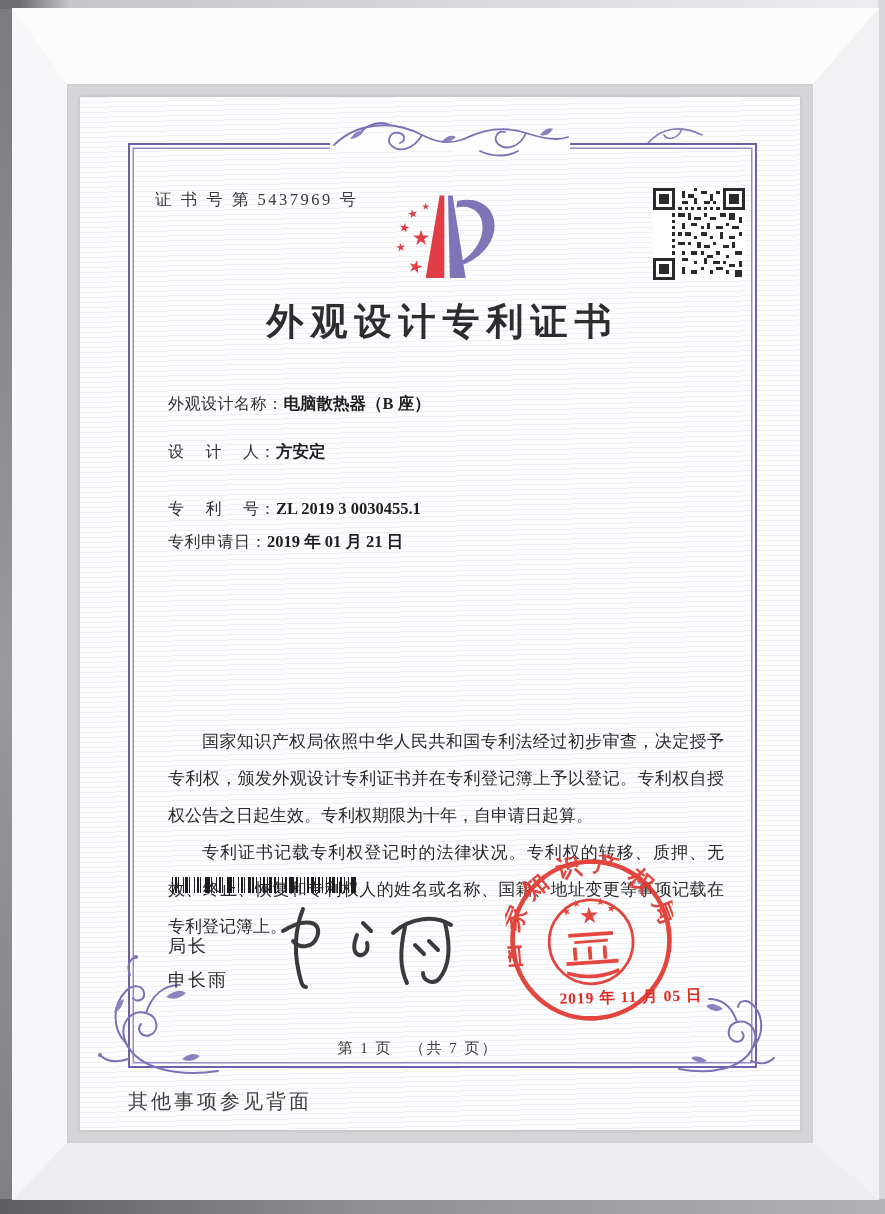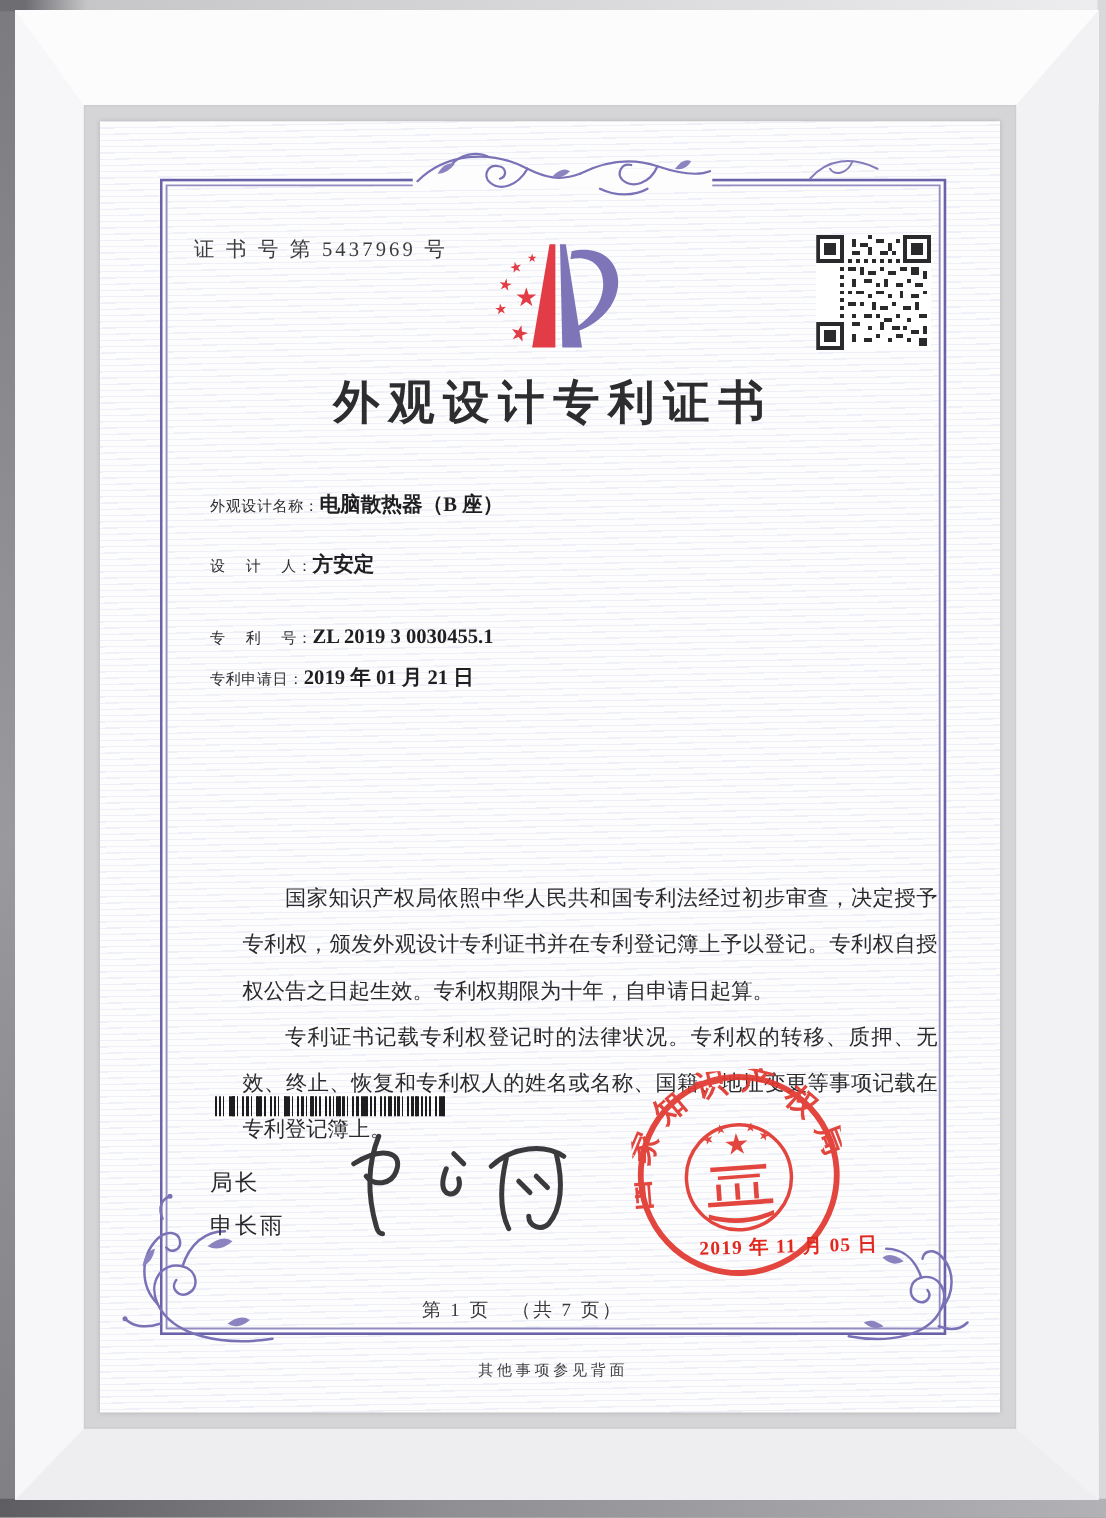--- a/index.html
+++ b/index.html
@@ -28,38 +28,38 @@
   
   .cert-border{position:absolute;left:48px;top:46px;width:629px;height:925px;
     border:2.5px solid #6a62a9;
     box-shadow:inset 0 0 0 2.5px #fdfdfe, inset 0 0 0 4px #948dc4;}
   .orn{position:absolute;pointer-events:none;}
   
   .cert-no{position:absolute;left:75px;top:92px;font-size:16.5px;letter-spacing:2.5px;color:#3b3b3d;}
   .title{position:absolute;left:48px;top:200px;width:629px;text-align:center;
     font-size:37px;font-weight:bold;letter-spacing:7px;color:#2d2d2f;}
   .row{position:absolute;left:88px;white-space:nowrap;color:#222;}
-  .lbl{font-size:12px;letter-spacing:.5px;color:#2e2e30;}
+  .lbl{font-size:16px;letter-spacing:.5px;color:#2e2e30;}
   .val{font-size:16.5px;color:#1f1f21;font-weight:bold;}
   .grant2{margin-left:46px;}
-  .paras{position:absolute;left:88px;top:603px;width:556px;color:#2a2a2c;margin-left:26px;}
+  .paras{position:absolute;left:88px;top:626px;width:556px;color:#2a2a2c;}
   .paras p{margin:0;font-size:17px;line-height:37px;text-align:justify;text-indent:2em;}
   .barcode{position:absolute;left:92px;top:780px;width:186px;height:16px;
     background:
       repeating-linear-gradient(90deg,#1d1d1f 0 1.5px,transparent 1.5px 3px,#1d1d1f 3px 5px,transparent 5px 6.5px,#1d1d1f 6.5px 7.5px,transparent 7.5px 11px),
       repeating-linear-gradient(90deg,transparent 0 13px,#1d1d1f 13px 16px,transparent 16px 21px);}
   .director{position:absolute;left:88px;top:832px;font-size:18px;letter-spacing:2px;color:#2b2b2d;line-height:34px;}
   .sig{position:absolute;left:185px;top:798px;width:210px;height:105px;}
   .seal{position:absolute;left:427px;top:759px;width:168px;height:168px;opacity:.92;transform:rotate(-4deg);}
   .seal-date{position:absolute;left:436px;top:890px;width:230px;text-align:center;
     font-size:15.5px;letter-spacing:1px;color:#e02a20;transform:rotate(-1.5deg);font-weight:bold;}
   .page-info{position:absolute;left:48px;top:942px;width:580px;text-align:center;
     font-size:15px;letter-spacing:2px;color:#3a3a3c;}
-  .back-note{position:absolute;left:48px;top:991px;width:629px;text-align:center;
-    font-size:12px;letter-spacing:3px;color:#3f3f41;}
+  .back-note{position:absolute;left:48px;top:991px;width:629px;text-align:left;
+    font-size:20px;letter-spacing:3px;color:#3f3f41;}
   .logo{position:absolute;left:303px;top:86px;width:130px;height:114px;}
   .qr{position:absolute;left:573px;top:91px;width:92px;height:92px;}
 </style>
 </head>
 <body>
 
 <div class="scene">
   <div class="edge-left"></div>
   <div class="edge-top"></div>
   <div class="edge-right"></div>

